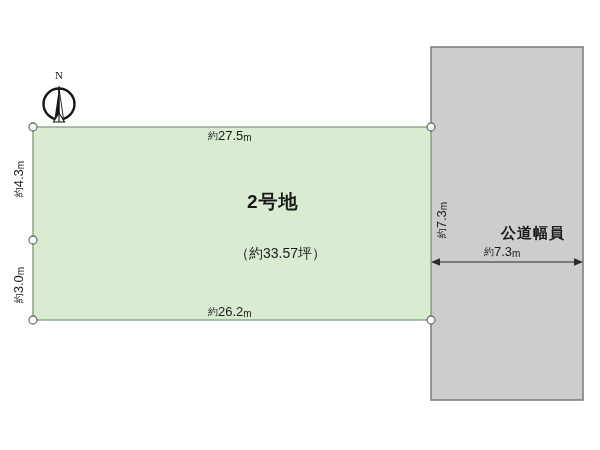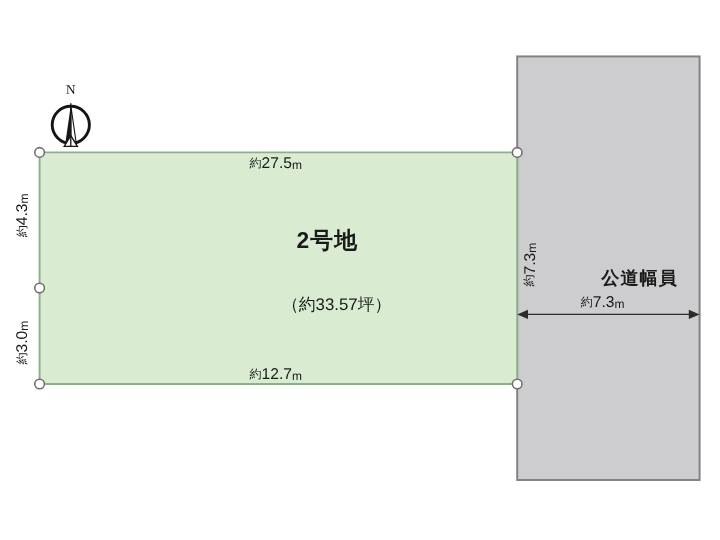--- a/index.html
+++ b/index.html
@@ -112,21 +112,21 @@
     </g>
   </svg>
 
   <div class="txt compass-n" style="left:55px; top:70px;">N</div>
 
   <div class="txt dim-label" style="left:208px; top:129px;">
     <span class="pre">約</span><span>27.5</span><span class="unit">m</span>
   </div>
 
   <div class="txt dim-label" style="left:208px; top:305px;">
-    <span class="pre">約</span><span>12.7</span><span class="unit">m</span>
+    <span class="pre">約</span><span>26.2</span><span class="unit">m</span>
   </div>
 
   <div class="txt dim-label vert vert-rot" style="left:-11px; top:172px; width:60px; text-align:center;">
     <span class="pre">約</span><span>4.3</span><span class="unit">m</span>
   </div>
 
   <div class="txt dim-label vert vert-rot" style="left:-11px; top:278px; width:60px; text-align:center;">
     <span class="pre">約</span><span>3.0</span><span class="unit">m</span>
   </div>
 

